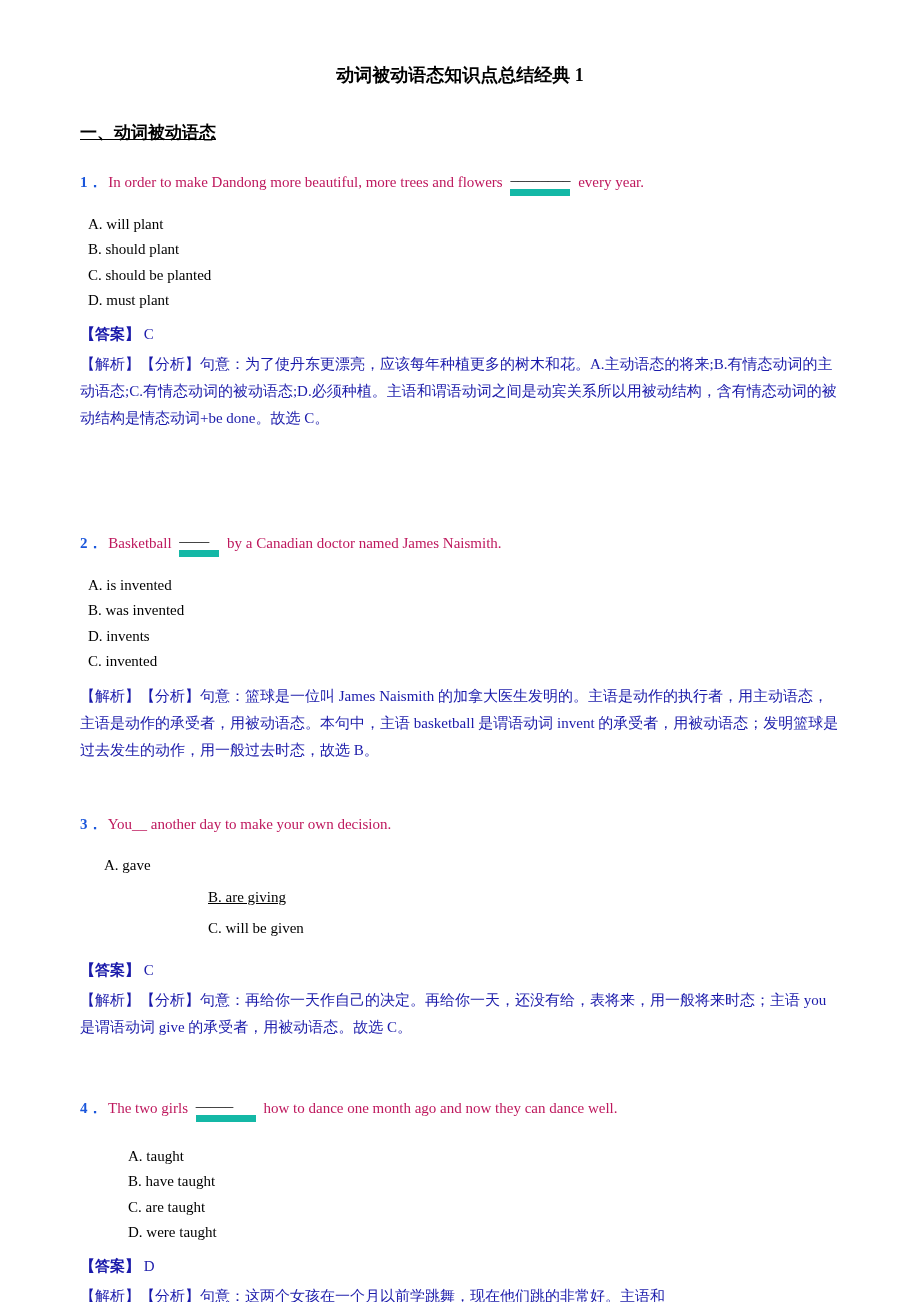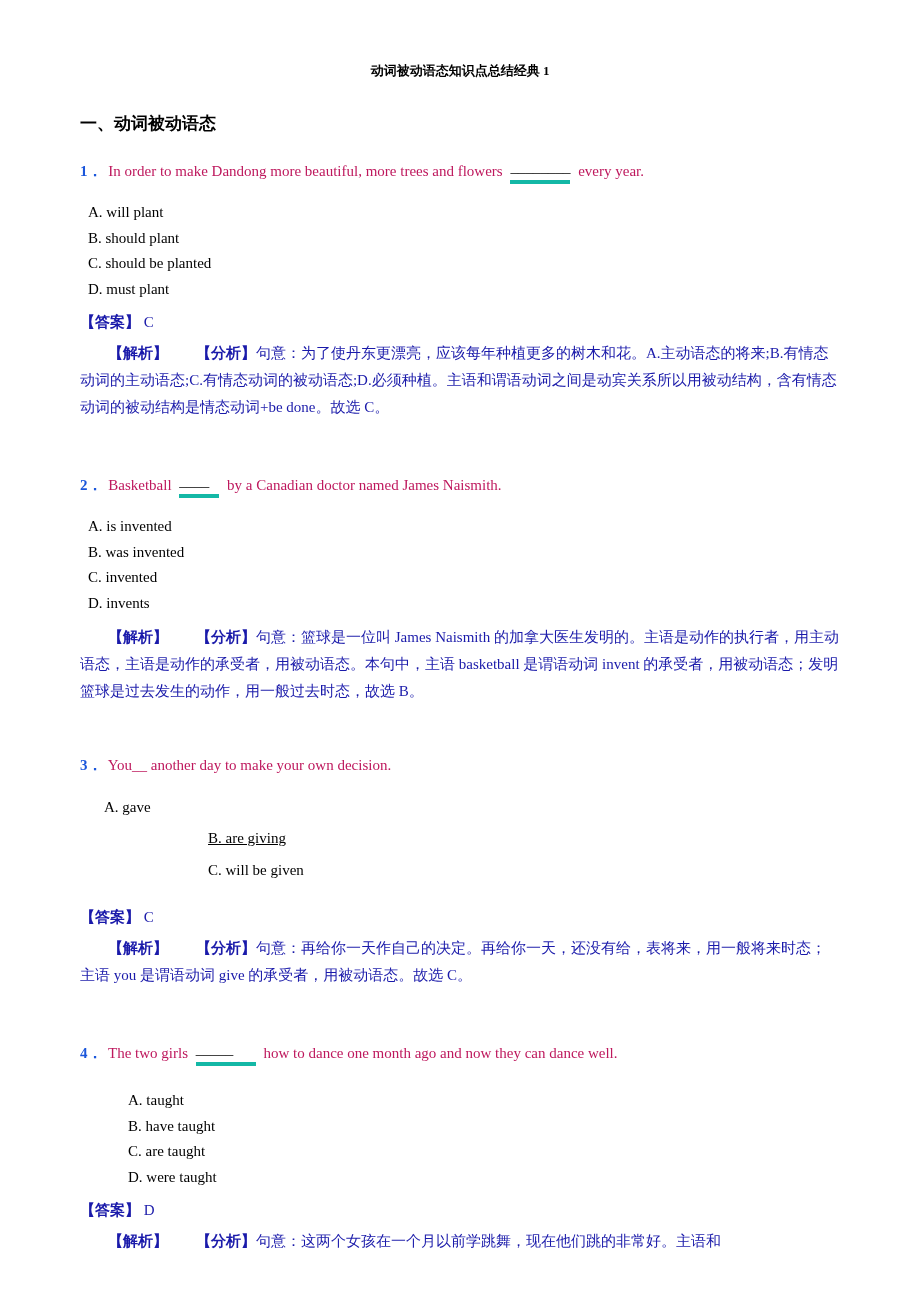--- a/index.html
+++ b/index.html
@@ -13,31 +13,32 @@
       font-family: "SimSun", "宋体", serif;
       font-size: 15px;
       color: #000000;
       width: 920px;
       padding: 60px 80px;
       line-height: 1.7;
     }
 
     .page-title {
       text-align: center;
-      font-size: 13px;
+      font-size: 18px;
       font-weight: bold;
       margin-bottom: 28px;
       color: #000;
     }
 
     .section-title {
       font-size: 17px;
       font-weight: bold;
       margin-bottom: 16px;
       color: #000;
+      text-decoration: underline;
     }
 
     .question-block {
       margin-bottom: 28px;
     }
 
     .question-number {
       color: #1a56db;
       font-weight: bold;
       margin-right: 2px;
@@ -71,45 +72,44 @@
       padding-left: 8px;
     }
 
     .options-col .option {
       color: #000;
       padding-left: 16px;
     }
 
     .answer-line {
       color: #1a1aaa;
-      margin-top: 6px;
+      margin-top: 0;
       margin-bottom: 4px;
       font-weight: normal;
     }
 
     .answer-label {
       color: #1a1aaa;
       font-weight: bold;
     }
 
     .analysis-block {
       color: #1a1aaa;
       margin-top: 4px;
       line-height: 1.8;
     }
 
     .analysis-label {
-      font-weight: bold;
-      margin-left: 28px;
+      font-weight: normal;
     }
 
     .blank {
       display: inline-block;
       min-width: 60px;
-      border-bottom: 4px solid #14b8a6;
+      border-bottom: 7px solid #14b8a6;
       vertical-align: bottom;
       margin: 0 4px;
     }
 
     .separator {
       height: 20px;
     }
   </style>
 </head>
 <body>
@@ -139,28 +139,28 @@
     <span class="analysis-label">【解析】</span><span class="analysis-label">【分析】</span><span>句意：为了使丹东更漂亮，应该每年种植更多的树木和花。A.主动语态的将来;B.有情态动词的主动语态;C.有情态动词的被动语态;D.必须种植。主语和谓语动词之间是动宾关系所以用被动结构，含有情态动词的被动结构是情态动词+be done。故选 C。</span>
   </div>
 </div>
 
 <div class="separator"></div>
 
 <div class="question-block">
   <div>
     <span class="question-number">2．</span>
     <span class="question-text">Basketball</span>
-    <span class="blank" style="min-width:40px;">____</span>
+    <span class="blank" style="min-width:40px;margin-top:44px;">____</span>
     <span class="question-text">by a Canadian doctor named James Naismith.</span>
   </div>
   <div class="options-row">
     <span class="option">A. is invented</span>
     <span class="option">B. was invented</span>
+    <span class="option">D. invents</span>
     <span class="option">C. invented</span>
-    <span class="option">D. invents</span>
   </div>
   <div class="analysis-block">
     <span class="analysis-label">【解析】</span><span class="analysis-label">【分析】</span><span>句意：篮球是一位叫 James Naismith 的加拿大医生发明的。主语是动作的执行者，用主动语态，主语是动作的承受者，用被动语态。本句中，主语 basketball 是谓语动词 invent 的承受者，用被动语态；发明篮球是过去发生的动作，用一般过去时态，故选 B。</span>
   </div>
 </div>
 
 <div class="separator"></div>
 
 <div class="question-block">
   <div>

